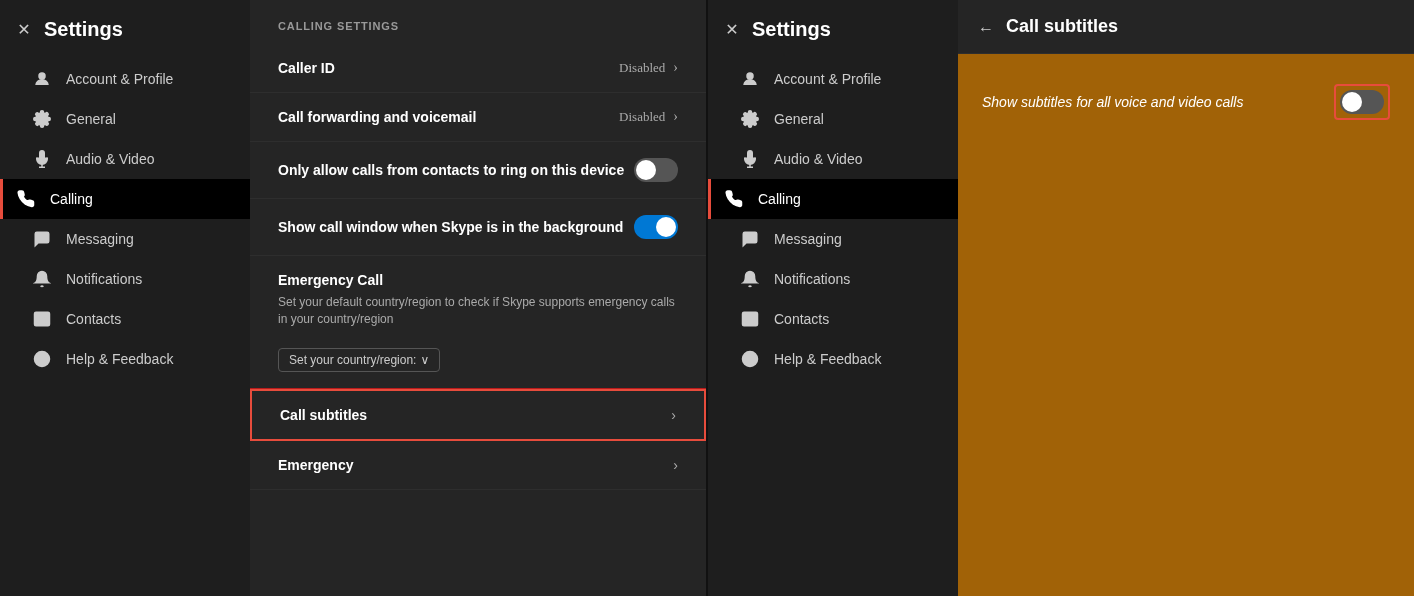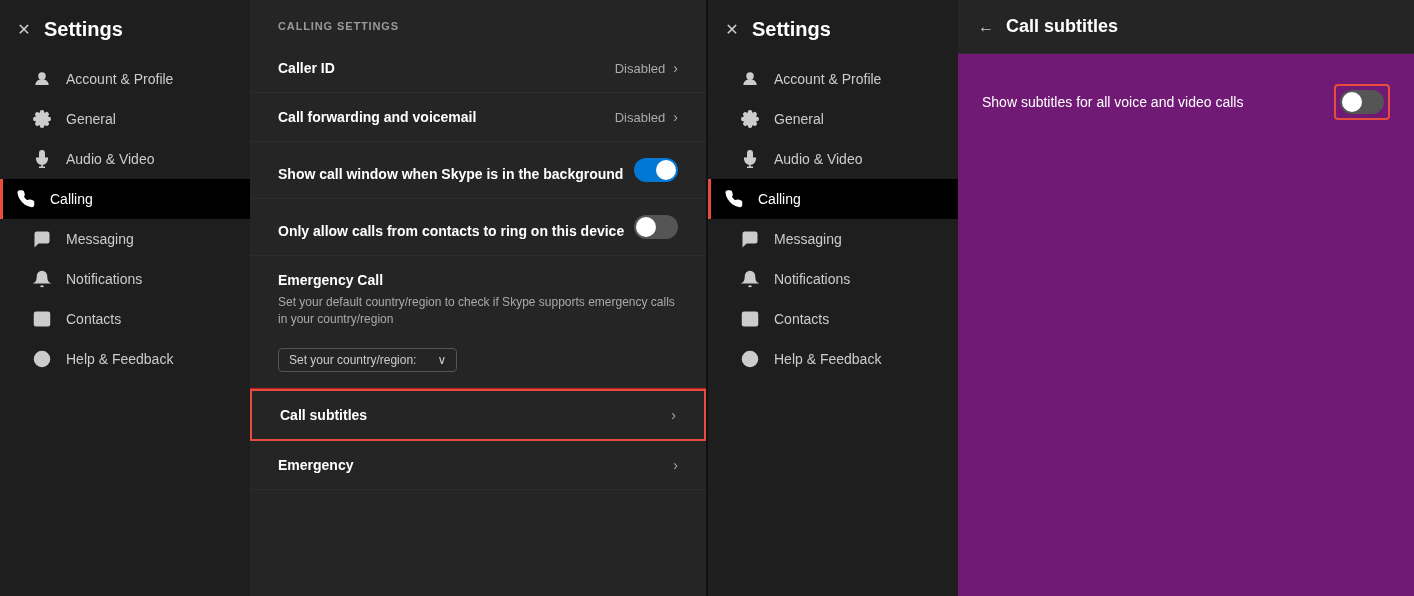--- a/index.html
+++ b/index.html
@@ -113,21 +113,21 @@
       color: #999;
       font-size: 11px;
       font-weight: 600;
       letter-spacing: 0.08em;
       padding: 20px 28px 12px 28px;
       text-transform: uppercase;
     }
 
     .setting-row {
       display: flex;
-      align-items: flex-end;
+      align-items: center;
       justify-content: space-between;
       padding: 16px 28px;
       border-bottom: 1px solid #2e2e2e;
       cursor: pointer;
       transition: background 0.15s;
     }
 
     .setting-row-text {
       display: flex;
       flex-direction: column;
@@ -140,20 +140,21 @@
       font-weight: 600;
     }
 
     .setting-row-right {
       display: flex;
       align-items: center;
       gap: 8px;
       color: #aaa;
       font-size: 13px;
       flex-shrink: 0;
+      font-family: Liberation Serif, serif;
     }
 
     .chevron {
       color: #aaa;
       font-size: 14px;
     }
 
     
     .toggle {
       position: relative;
@@ -206,21 +207,21 @@
     .emergency-desc {
       color: #aaa;
       font-size: 12px;
       line-height: 1.4;
       margin-bottom: 20px;
     }
 
     .country-region-link {
       display: inline-flex;
       align-items: center;
-      gap: 21px;
+      gap: 4px;
       color: #ccc;
       font-size: 12px;
       border: 1px solid #555;
       padding: 4px 10px;
       border-radius: 4px;
       cursor: pointer;
     }
 
     
     .right-panel-header {
@@ -239,22 +240,23 @@
 
     .panel-header-title {
       color: #fff;
       font-size: 18px;
       font-weight: 600;
     }
 
     
     .right-content {
       flex: 1;
-      background: #701a75;
+      background: #a16207;
       padding: 20px 24px;
+      font-style: italic;
     }
 
     .subtitle-row {
       display: flex;
       align-items: center;
       justify-content: space-between;
       padding: 10px 0;
     }
 
     .subtitle-label {
@@ -390,32 +392,32 @@
         <span class="setting-row-title">Call forwarding and voicemail</span>
       </div>
       <div class="setting-row-right">
         <span>Disabled</span>
         <span class="chevron">›</span>
       </div>
     </div>
 
     <div class="setting-row">
       <div class="setting-row-text">
-        <span class="setting-row-title">Show call window when Skype is in the background</span>
-      </div>
-      <div class="toggle on">
+        <span class="setting-row-title">Only allow calls from contacts to ring on this device</span>
+      </div>
+      <div class="toggle off">
         <div class="toggle-thumb"></div>
       </div>
     </div>
 
     <div class="setting-row">
       <div class="setting-row-text">
-        <span class="setting-row-title">Only allow calls from contacts to ring on this device</span>
-      </div>
-      <div class="toggle off">
+        <span class="setting-row-title">Show call window when Skype is in the background</span>
+      </div>
+      <div class="toggle on">
         <div class="toggle-thumb"></div>
       </div>
     </div>
 
     <div class="emergency-section">
       <div class="emergency-title">Emergency Call</div>
       <div class="emergency-desc">Set your default country/region to check if Skype supports emergency calls in your country/region</div>
       <div class="country-region-link">
         <span>Set your country/region:</span>
         <span>∨</span>

